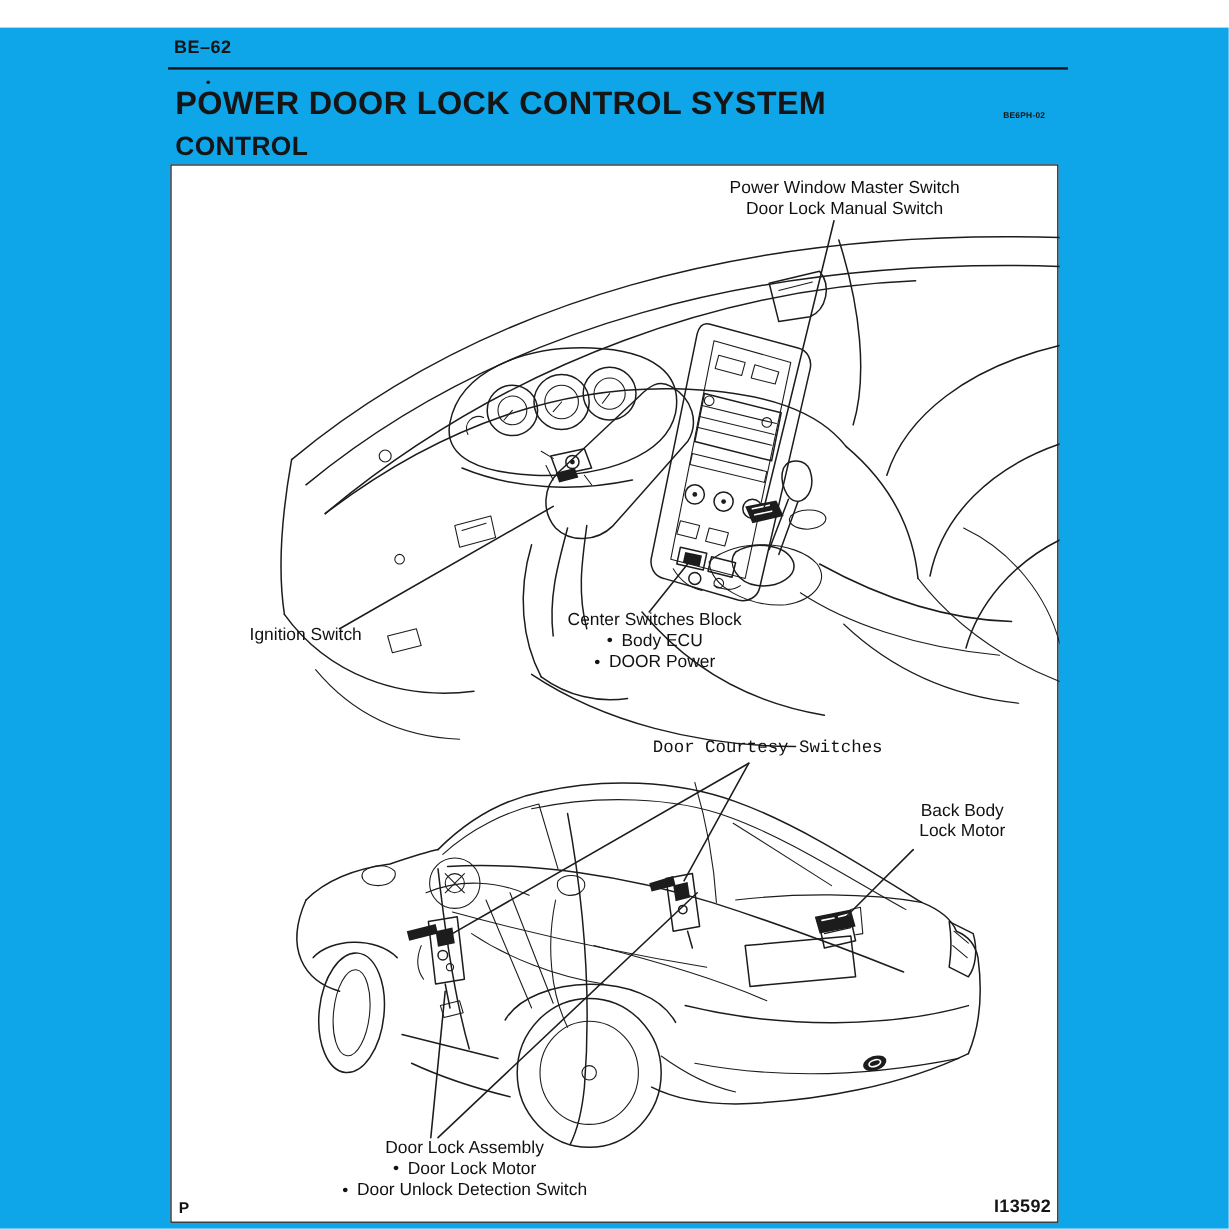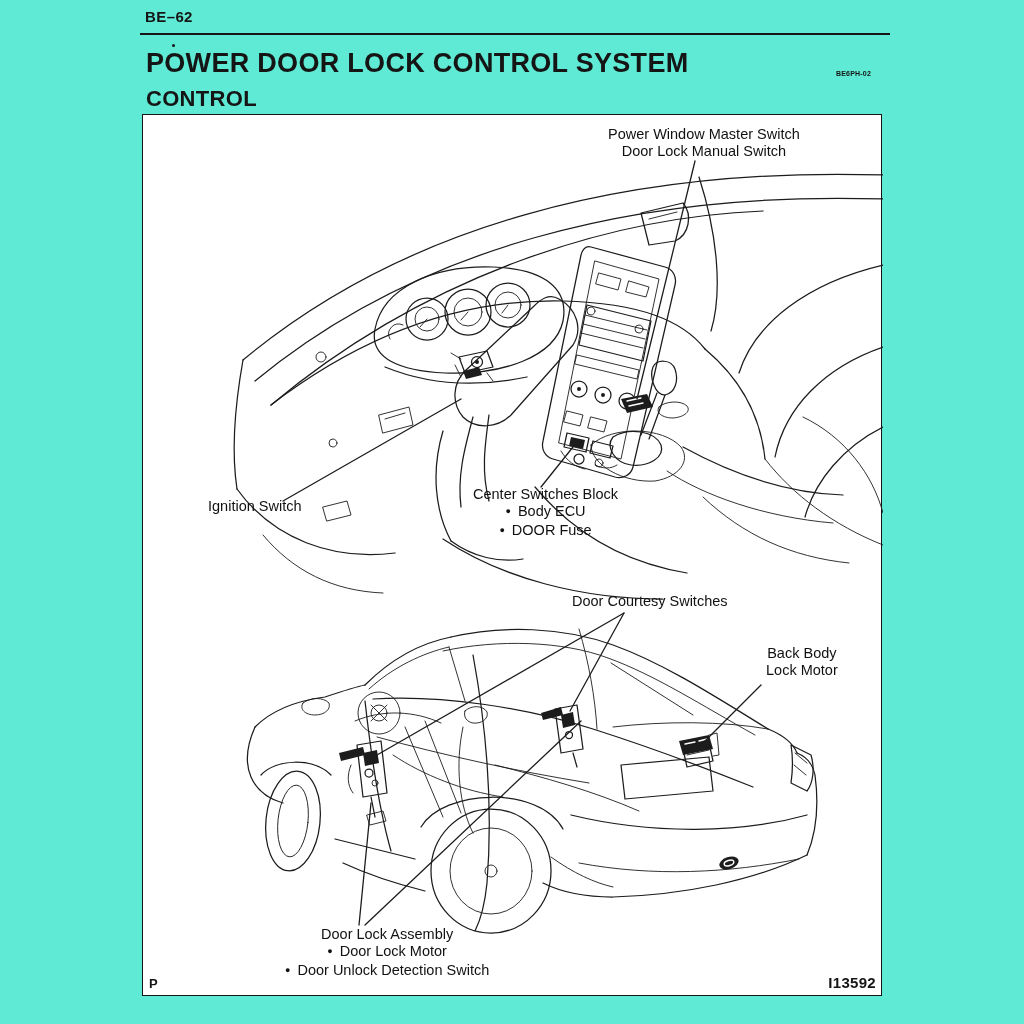--- a/index.html
+++ b/index.html
@@ -1,18 +1,18 @@
 <!DOCTYPE html>
 <html><head>
 <meta charset="utf-8">
 <style>
   * { box-sizing: border-box; margin: 0; padding: 0; }
   html,body { width:1024px; height:1024px; background:#ffffff; overflow:hidden; }
   body { font-family:"Liberation Sans", sans-serif; color:#151515; position:relative; }
-  .page { position:absolute; inset:0; background:#5eead4; }
+  .page { position:absolute; inset:0; background:#0ea5e9;margin-top:23px; }
 
   
   .page-number { position:absolute; left:145px; top:8px; font-size:15px; font-weight:bold; letter-spacing:.4px; }
   .running-head { position:absolute; left:355px; top:18px; width:440px; text-align:center;
                   font-size:12.5px; font-weight:bold; letter-spacing:.2px;
                   border-bottom:2px solid #151515; padding-bottom:2px; white-space:nowrap; }
   .running-head .sep { font-weight:bold; padding:0 6px; }
   .running-head .sys { font-weight:bold; }
   .head-rule { position:absolute; left:140px; top:33px; width:750px; height:2px; background:#151515; }
 
@@ -241,25 +241,25 @@
       <div>Power Window Master Switch</div>
       <div>Door Lock Manual Switch</div>
     </div>
 
     <div class="callout" style="left:65px; top:383px;">Ignition Switch</div>
 
     <div class="callout" style="left:330px; top:371px;">
       <div>Center Switches Block</div>
       <ul>
         <li>Body ECU</li>
-        <li>DOOR Fuse</li>
+        <li>DOOR Power</li>
       </ul>
     </div>
 
-    <div class="callout" style="left:429px; top:478px;">Door Courtesy Switches</div>
+    <div class="callout" style="left:401px; top:478px;font-family:Liberation Mono, monospace;">Door Courtesy Switches</div>
 
     <div class="callout" style="left:623px; top:530px;">
       <div>Back Body</div>
       <div>Lock Motor</div>
     </div>
 
     <div class="callout" style="left:142px; top:811px;">
       <div>Door Lock Assembly</div>
       <ul>
         <li>Door Lock Motor</li>

